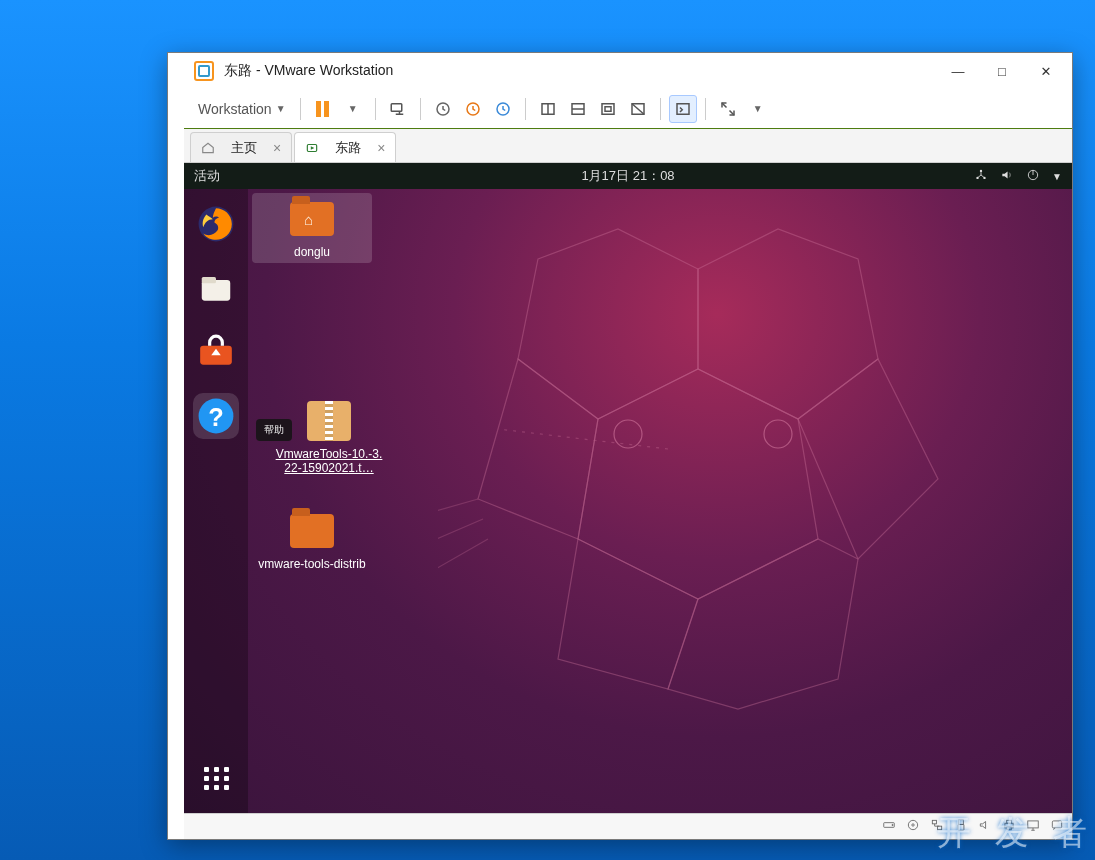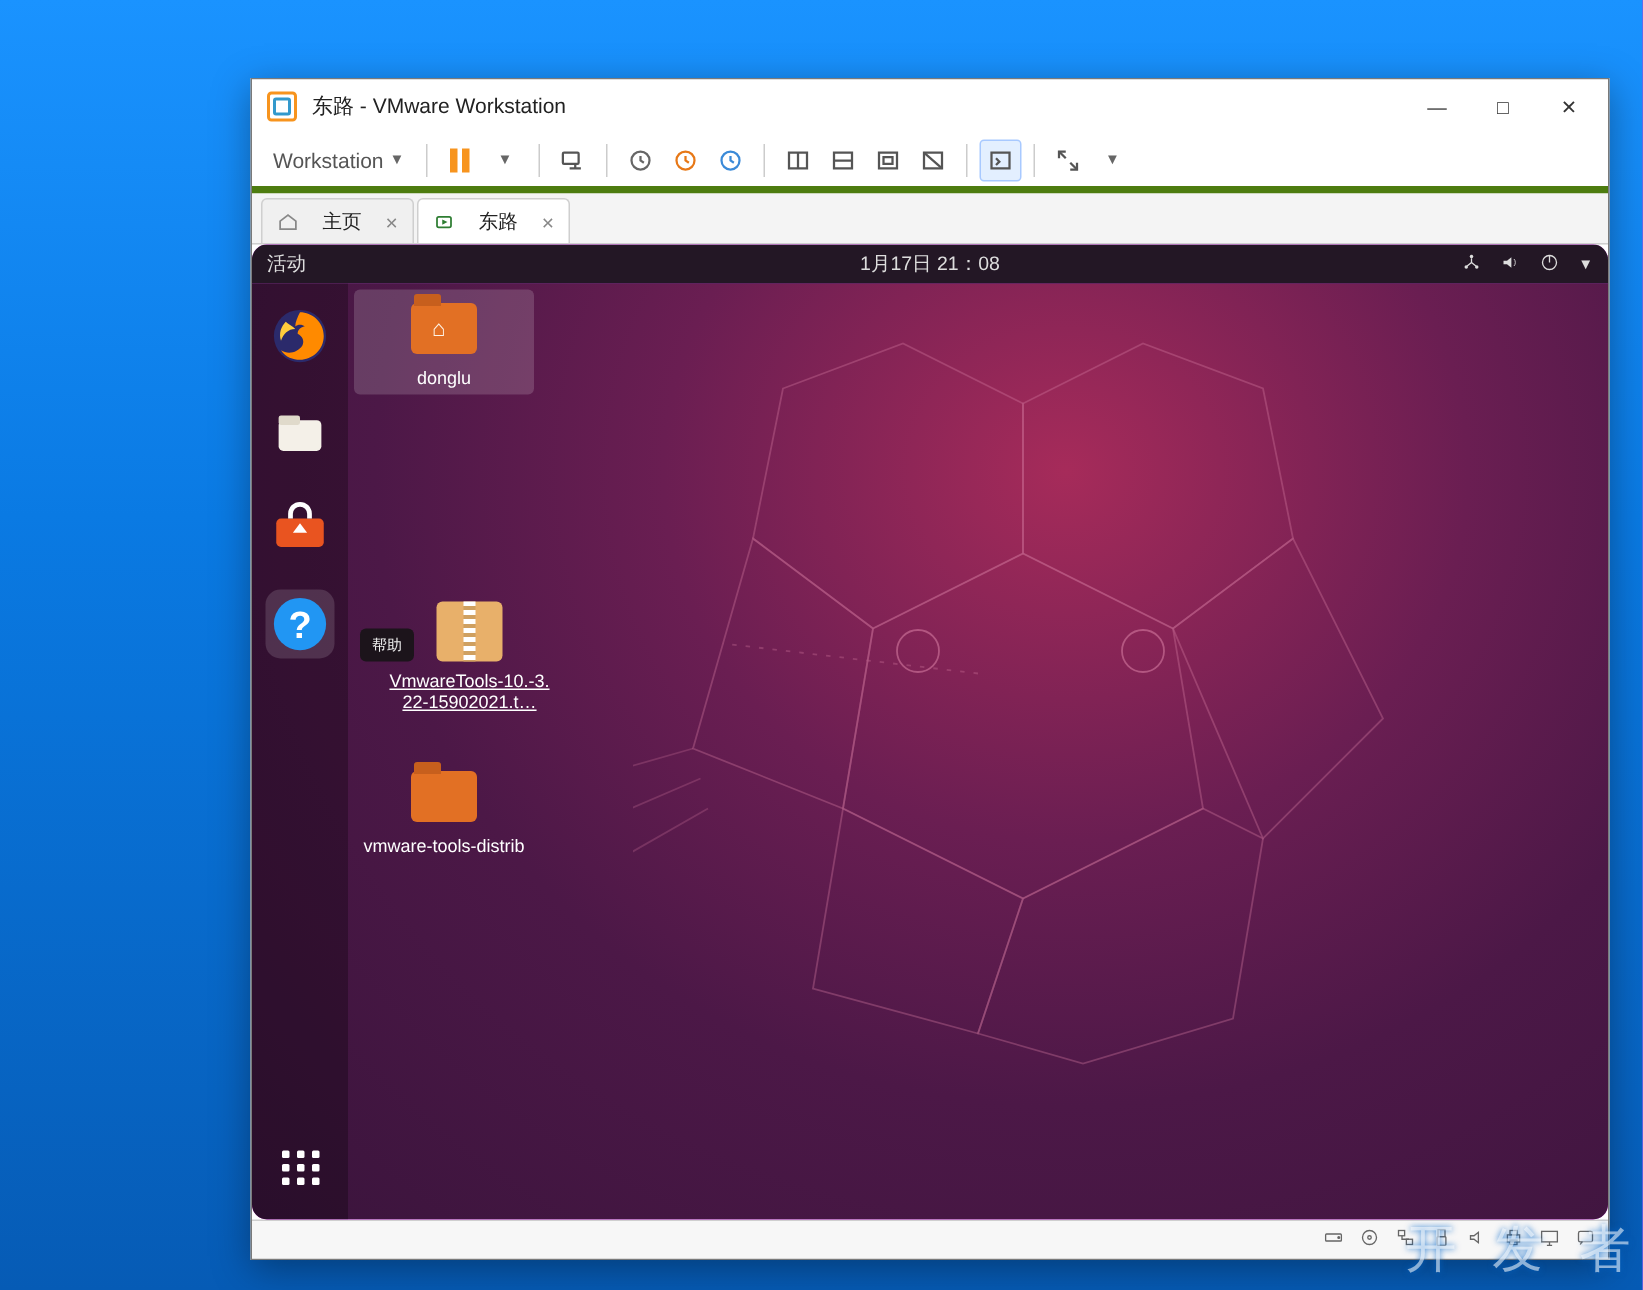--- a/index.html
+++ b/index.html
@@ -22,21 +22,21 @@
   }
   .watermark span { text-shadow: 0 0 4px rgba(0,100,200,0.8); }
 
   
   .vm-window {
     position: absolute; left: 167px; top: 52px;
     width: 906px; height: 788px;
     background: #ffffff;
     border: 1px solid #7a7a7a;
     box-shadow: 0 6px 24px rgba(0,0,0,0.35);
-    display: flex; flex-direction: column;
+    display: flex; flex-direction: column; padding-left: 16px;
   }
 
   .titlebar {
     height: 36px; display: flex; align-items: center;
     padding: 0 4px 0 10px; background: #ffffff;
   }
   .titlebar .app-icon {
     width: 20px; height: 20px; border: 2px solid #f7941e; border-radius: 3px;
     position: relative; margin-right: 10px;
   }
@@ -44,21 +44,21 @@
     content: ""; position: absolute; left: 2px; top: 2px; width: 8px; height: 8px;
     border: 2px solid #3399cc; border-radius: 2px;
   }
   .titlebar .title { font-size: 14px; color: #222; flex: 1; }
   .win-controls { display: flex; }
   .win-btn { width: 44px; height: 32px; display:flex; align-items:center; justify-content:center;
              color:#333; cursor:pointer; font-size:13px; }
 
   .toolbar {
     height: 40px; display:flex; align-items:center; gap:2px;
-    padding: 0 8px; border-bottom:5px solid #4d7c0f;
+    padding: 0 8px; border-bottom:1px solid #4d7c0f;
     color:#555; font-size:14px;
   }
   .menu-label { padding: 4px 6px; cursor:pointer; display:flex; align-items:center; gap:4px; }
   .tb-sep { width:1px; height:22px; background:#ccc; margin:0 6px; }
   .tb-btn { width:28px; height:28px; display:flex; align-items:center; justify-content:center;
             cursor:pointer; border-radius:3px; color:#555; }
   .tb-btn svg { width:18px; height:18px; }
   .tb-btn.active { background:#e3efff; border:1px solid #a8c9ff; }
   .pause-icon { display:flex; gap:3px; }
   .pause-icon span { width:5px; height:16px; background:#f7941e; }
@@ -72,21 +72,21 @@
     height:30px; display:flex; align-items:center; gap:16px;
     padding:0 10px; border:1px solid #cfcfcf; border-bottom:none;
     background:#f0f0f0; font-size:13px; color:#222; cursor:pointer;
     border-top-left-radius:4px; border-top-right-radius:4px; margin-right:2px;
   }
   .tab.active { background:#ffffff; }
   .tab .close { color:#888; font-size:14px; }
   .tab .ic { width:14px; height:14px; display:inline-flex; }
 
   .vm-viewport {
-    flex:1; min-height:0; background:#d946ef; position:relative; overflow:hidden;border-radius:10px;
+    flex:1; min-height:0; background:#15803d; position:relative; overflow:hidden;
   }
 
   
   .gnome-topbar {
     position:absolute; top:0; left:0; right:0; height:26px;
     background:rgba(20,20,20,0.92); color:#ddd; font-size:13px;
     display:flex; align-items:center; padding:0 10px; z-index:10;
   }
   .gnome-topbar .center { position:absolute; left:50%; transform:translateX(-50%); }
   .gnome-topbar .right { margin-left:auto; display:flex; gap:12px; align-items:center; }

